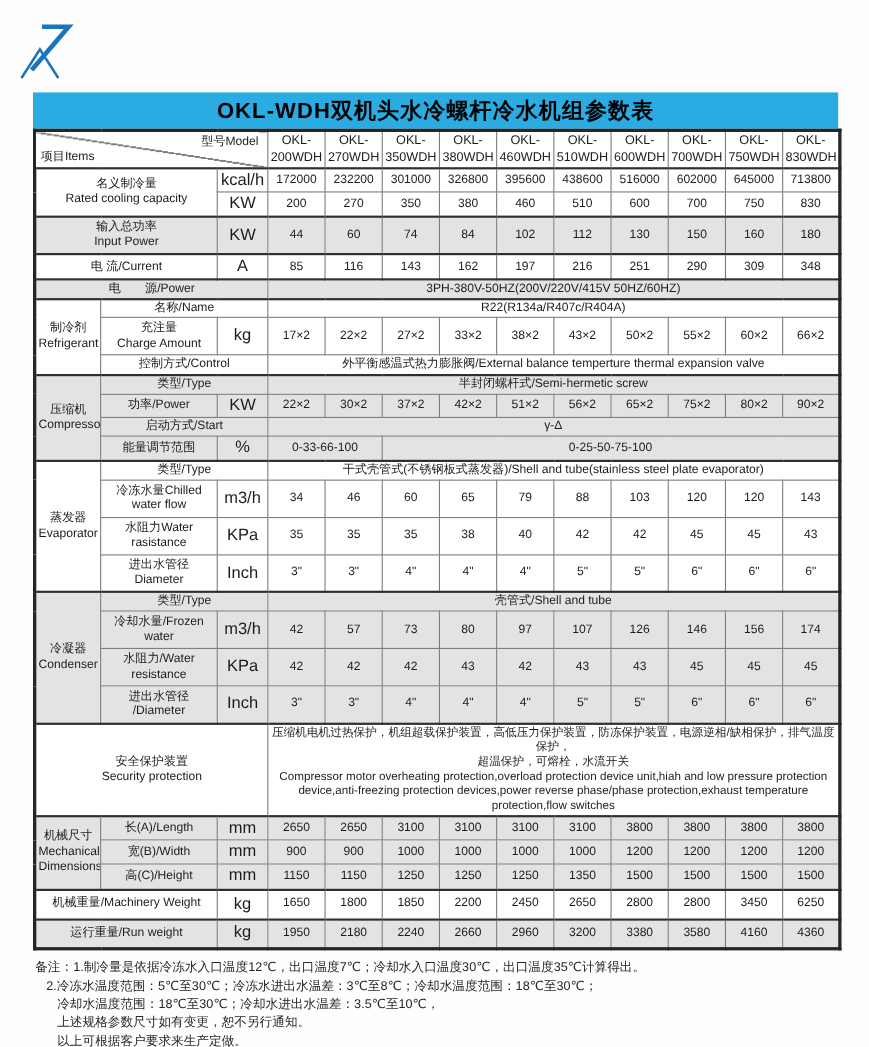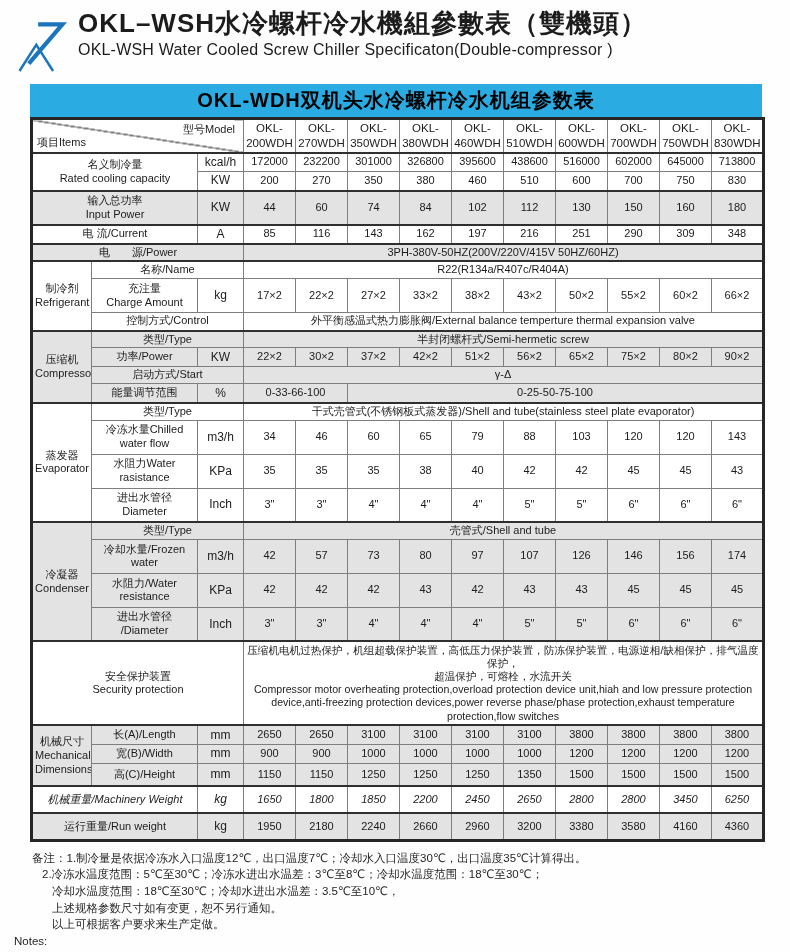--- a/index.html
+++ b/index.html
@@ -41,21 +41,21 @@
     background-image:linear-gradient(to bottom left,
       transparent calc(50% - 0.8px),#7e7e7e calc(50% - 0.8px),
       #7e7e7e calc(50% + 0.8px),transparent calc(50% + 0.8px)) !important;
   }
   .c-items{position:absolute;left:4px;bottom:2px;font-size:11px;}
   .c-model{position:absolute;right:8px;top:3px;font-size:11px;}
 
   td.model{font-size:11.5px;line-height:1.2;}
   td.cat{font-size:11px;}
   td.lbl{font-size:11px;}
-  td.unit{font-size:12px;}
+  td.unit{font-size:15px;}
   td.val{font-size:11px;}
   td.wide{font-size:11px;}
   td.sec{text-align:left;padding:3px 6px;font-size:10.6px;line-height:1.5;}
 
   
   .notes{margin:8px 0 0 2px;font-size:11.5px;line-height:1.45;color:#262626;}
   .note-line{white-space:nowrap;}
   .ind1{padding-left:18px;}
   .ind2{padding-left:28px;}
   .ind3{padding-left:38px;}
@@ -63,24 +63,20 @@
 </head>
 <body>
 
 <div class="page">
 
   <div class="hdr">
     <svg class="logo" viewBox="0 0 60 64">
       <path d="M28 12 H54 L18 54" fill="none" stroke="#1B75BC" stroke-width="4.5" stroke-linejoin="miter"></path>
       <path d="M8 62 L26 34 L44 62" fill="none" stroke="#1B75BC" stroke-width="2.6" stroke-linejoin="miter"></path>
     </svg>
-    <div class="titles">
-      <div class="title-zh">OKL–WSH水冷螺杆冷水機組參數表（雙機頭）</div>
-      <div class="title-en">OKL-WSH Water Cooled Screw Chiller Specificaton(Double-compressor )</div>
-    </div>
   </div>
 
   <div class="banner">OKL-WDH双机头水冷螺杆冷水机组参数表</div>
 
   <table class="spec">
     <colgroup>
       <col style="width:60px">
         <col style="width:106px">
         <col style="width:46px">
       <col span="10" style="width:52px">
@@ -372,21 +368,21 @@
           <td class="val">1150</td>
           <td class="val">1250</td>
           <td class="val">1250</td>
           <td class="val">1250</td>
           <td class="val">1350</td>
           <td class="val">1500</td>
           <td class="val">1500</td>
           <td class="val">1500</td>
           <td class="val">1500</td>
         </tr>
-        <tr class="shade-white sep" style="height: 27px; font-style: italic;">
+        <tr class="shade-white sep" style="height: 27px;">
           <td class="lbl" colspan="2">机械重量/Machinery Weight</td>
           <td class="unit">kg</td>
           <td class="val">1650</td>
           <td class="val">1800</td>
           <td class="val">1850</td>
           <td class="val">2200</td>
           <td class="val">2450</td>
           <td class="val">2650</td>
           <td class="val">2800</td>
           <td class="val">2800</td>

